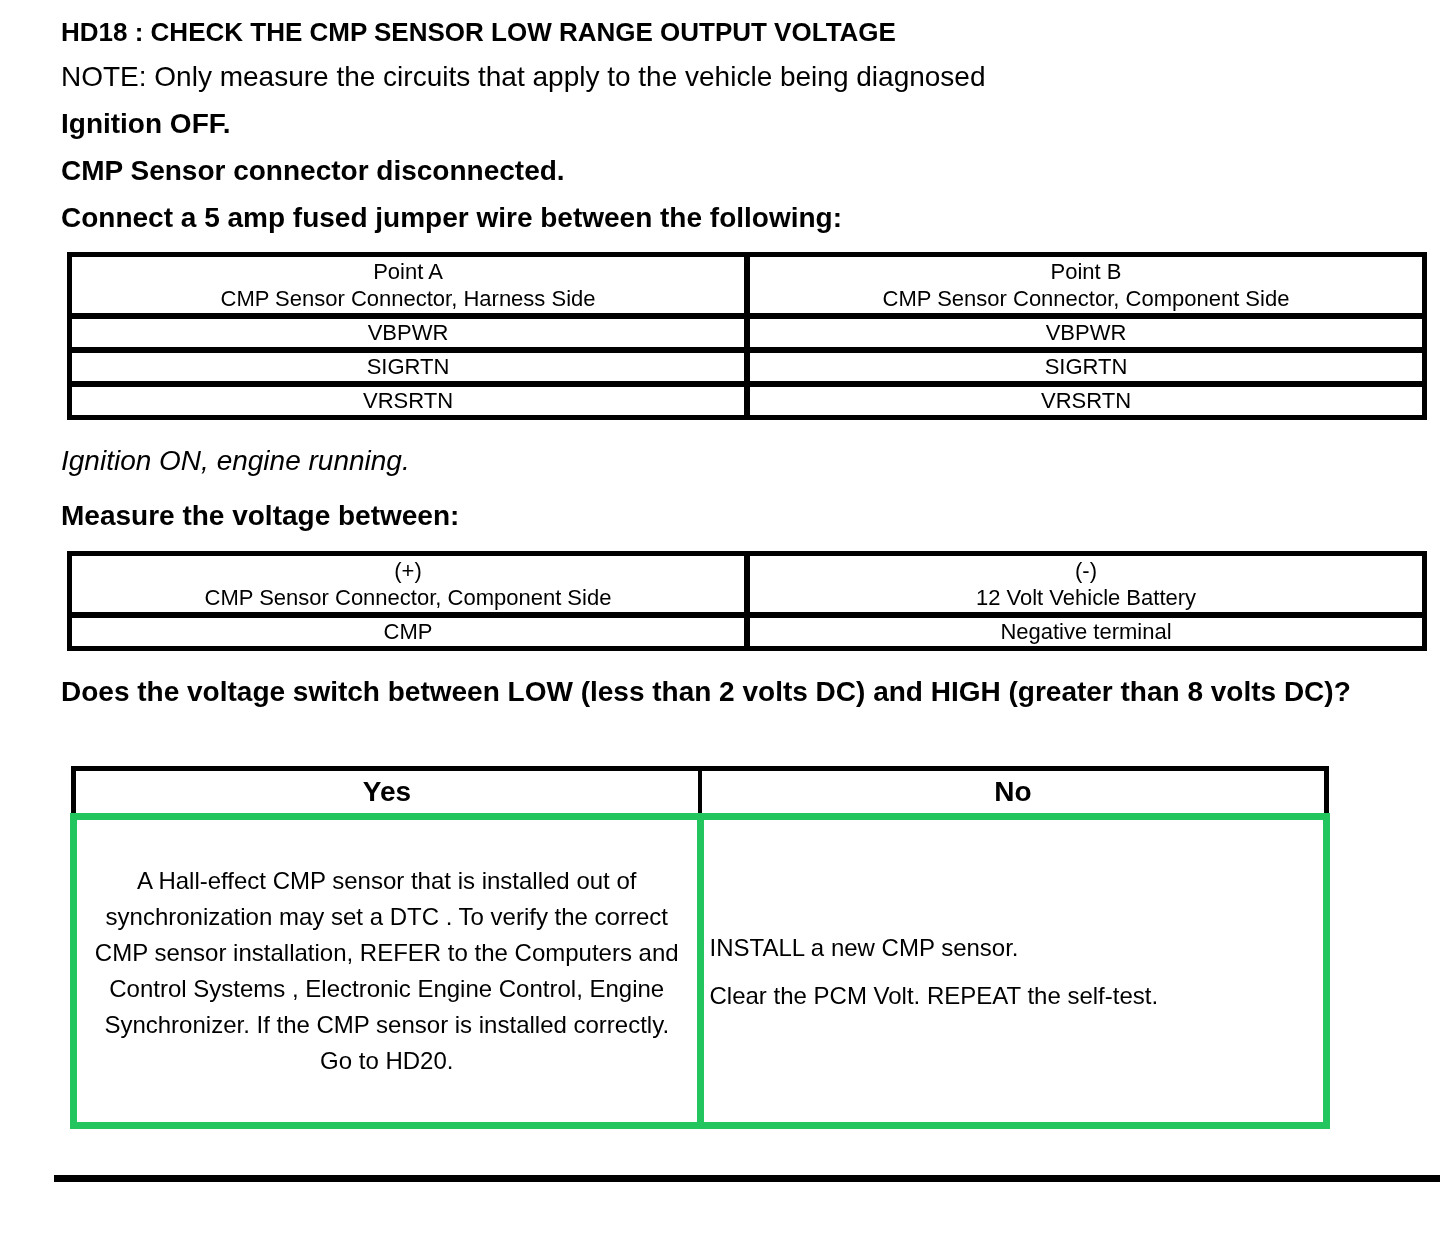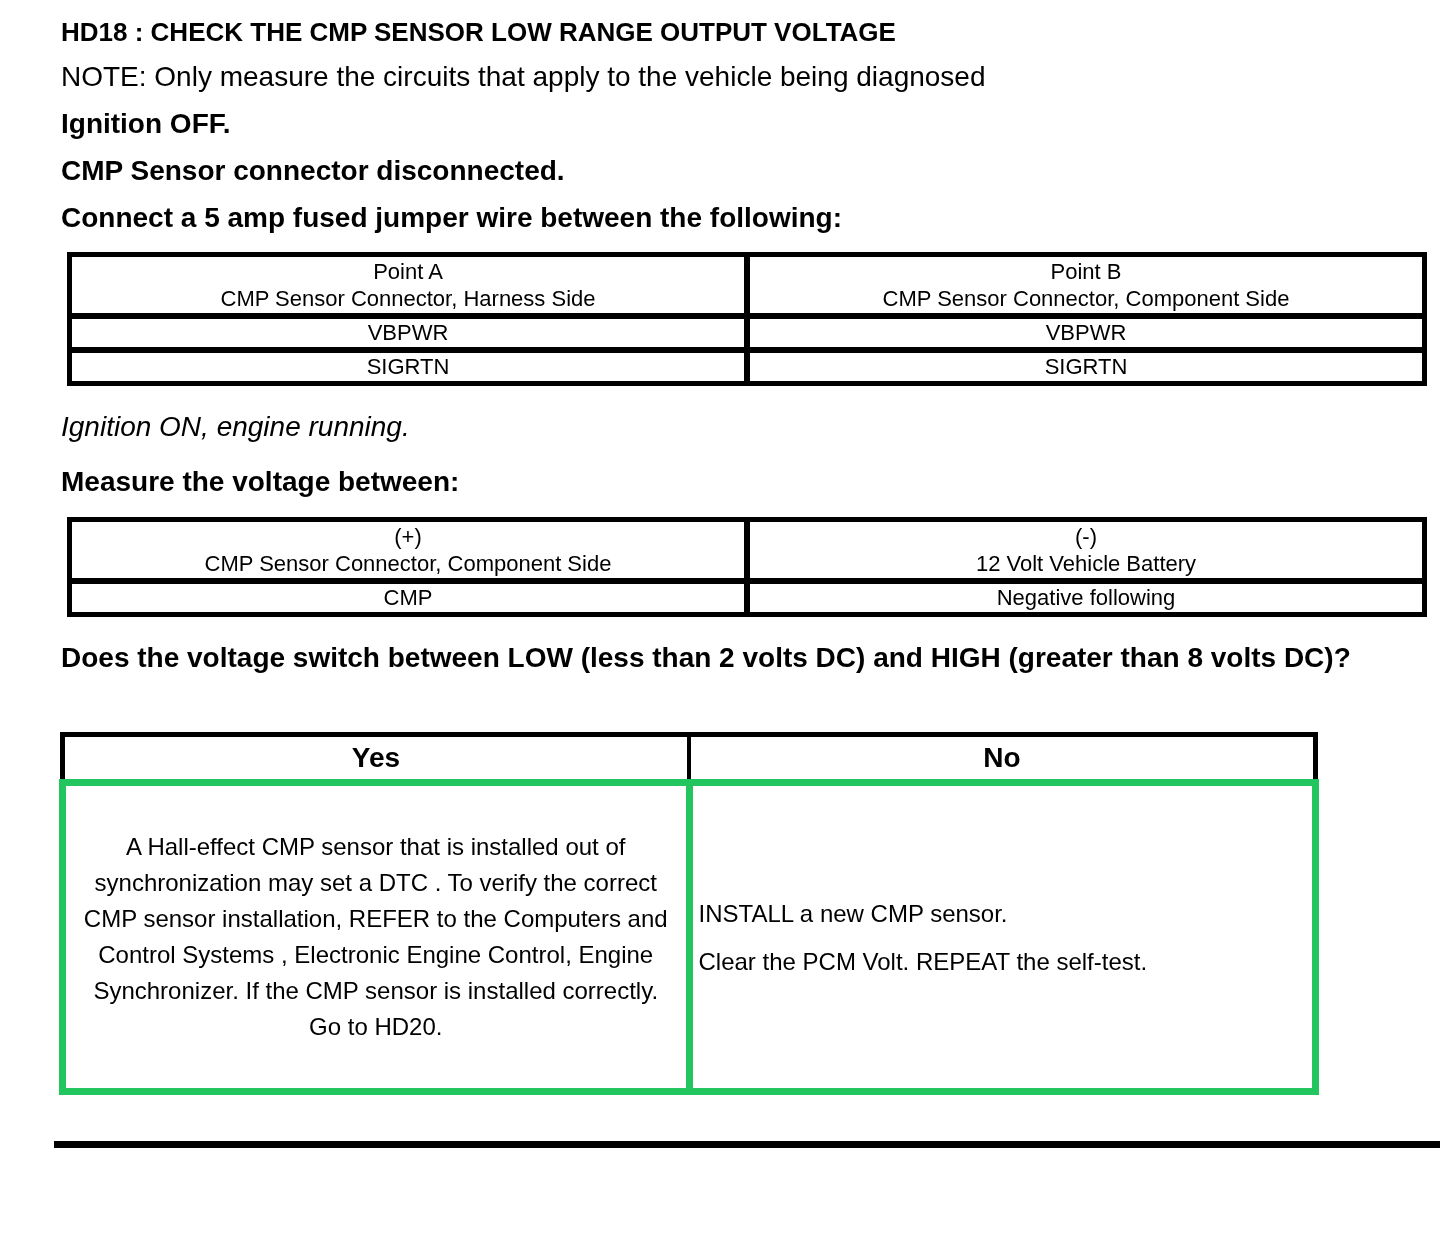--- a/index.html
+++ b/index.html
@@ -63,21 +63,21 @@
     margin: 22px 0 0 24px;
     width: 1360px;
   }
 
   
   table.result-table {
     border-collapse: collapse;
     border: 5px solid #000;
     table-layout: fixed;
     width: 1260px;
-    margin: 56px 0 0 22px;
+    margin: 56px 0 0 33px;
   }
   table.result-table th {
     border: 4px solid #000;
     font-size: 28px;
     font-weight: bold;
     text-align: center;
     padding: 5px 4px;
   }
   table.result-table td {
     border: 7px solid #22c55e;
@@ -129,20 +129,24 @@
     </thead>
     <tbody>
       <tr>
         <td>VBPWR</td>
         <td>VBPWR</td>
       </tr>
       <tr>
         <td>SIGRTN</td>
         <td>SIGRTN</td>
       </tr>
+      <tr>
+        <td>VRSRTN</td>
+        <td>VRSRTN</td>
+      </tr>
     </tbody>
   </table>
 
   <p class="para after-tbl">Ignition ON, engine running.</p>
   <p class="para step" style="margin-top:22px">Measure the voltage between:</p>
 
   <table class="pin-table voltage">
     <colgroup>
         <col style="width:50%">
         <col style="width:50%">
@@ -155,21 +159,21 @@
         </th>
         <th>
           <div class="hline">(-)</div>
           <div class="hline">12 Volt Vehicle Battery</div>
         </th>
       </tr>
     </thead>
     <tbody>
       <tr>
         <td>CMP</td>
-        <td>Negative following</td>
+        <td>Negative terminal</td>
       </tr>
     </tbody>
   </table>
 
   <div class="question">Does the voltage switch between LOW (less than 2 volts DC) and HIGH (greater than 8 volts DC)?</div>
 
   <table class="result-table">
     <colgroup>
         <col style="width:50%">
         <col style="width:50%">

